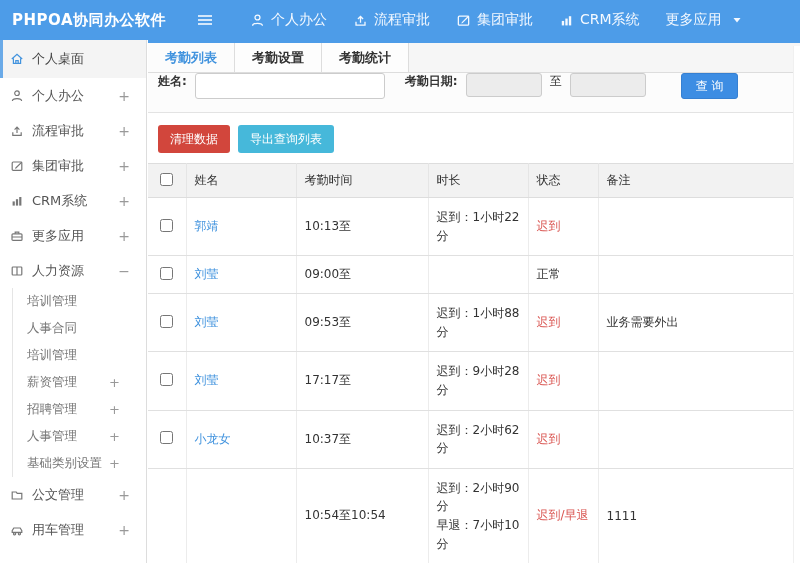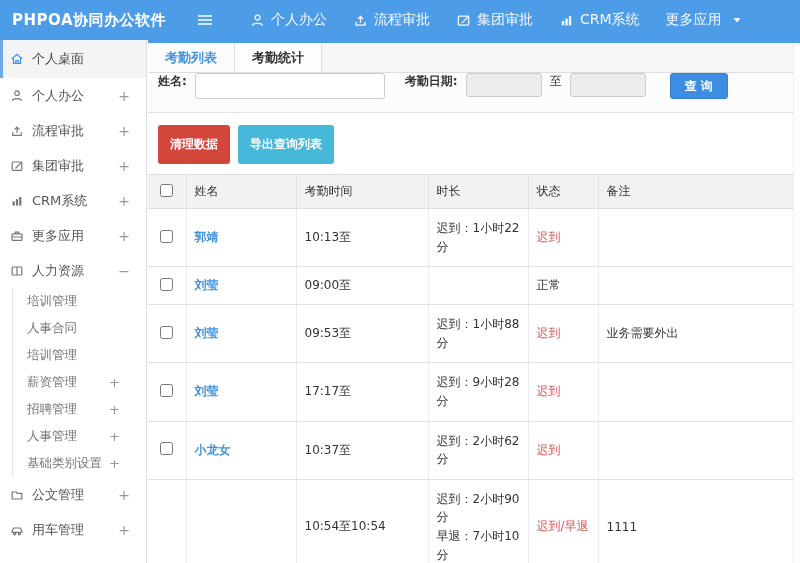--- a/index.html
+++ b/index.html
@@ -44,36 +44,36 @@
   .tabstrip{height:30px;background:#f6f6f6;border-bottom:1px solid #ddd;display:flex;}
   .tab{padding:0 17px;line-height:29px;font-size:13px;font-weight:bold;color:#333;border-right:1px solid #ddd;cursor:pointer;background:#fdfdfd;white-space:nowrap;}
   .tab.active{color:var(--accent);background:#fcfcfc;}
 
   .filterbar{height:40px;display:flex;align-items:flex-start;gap:8px;padding:0 10px;background:#fcfcfc;border-bottom:1px solid #e3e3e3;}
   .filterbar label{font-weight:bold;color:#333;white-space:nowrap;}
   .inp-name{width:190px;height:26px;border:1px solid #ccc;border-radius:3px;background:#fff;padding:0 6px;font-size:12px;}
   .lbl-date{margin-left:12px;}
   .inp-date{width:76px;height:24px;border:1px solid #ccc;border-radius:3px;background:#ececec;padding:0 5px;font-size:12px;}
   .to-label{color:#333;}
-  .btn-search{margin-left:16px;height:26px;padding:0 14px;background:#3d8de3;color:#fff;font-weight:bold;font-size:12px;border:1px solid #3680d2;border-radius:3px;cursor:pointer;white-space:nowrap;}
+  .btn-search{margin-left:27px;height:26px;padding:0 14px;background:#3d8de3;color:#fff;font-weight:normal;font-size:12px;border:1px solid #3680d2;border-radius:3px;cursor:pointer;white-space:nowrap;}
 
   .toolbar{padding:12px 10px 10px 10px;display:flex;gap:8px;}
-  .btn{height:39px;padding:0 12px;color:#fff;font-weight:bold;font-size:12px;border:none;border-radius:3px;cursor:pointer;white-space:nowrap;}
+  .btn{height:28px;padding:0 12px;color:#fff;font-weight:normal;font-size:12px;border:none;border-radius:3px;cursor:pointer;white-space:nowrap;}
   .btn-danger{background:var(--danger);}
   .btn-teal{background:var(--teal);}
 
   table{width:100%;border-collapse:collapse;font-size:12px;table-layout:fixed;}
   col.c-chk{width:38px;} col.c-name{width:110px;} col.c-time{width:132px;}
   col.c-dur{width:100px;} col.c-status{width:70px;}
   th{background:#f2f2f2;font-weight:normal;color:#333;text-align:left;padding:8px;border-top:1px solid #ddd;border-bottom:1px solid #ddd;border-right:1px solid #e5e5e5;}
   th:last-child,td:last-child{border-right:none;}
   td{padding:10px 8px;border-bottom:1px solid #e0e0e0;border-right:1px solid #ececec;vertical-align:middle;background:#fff;}
   th.chk,td.chk{padding-left:12px;}
   input[type=checkbox]{width:13px;height:13px;cursor:pointer;}
-  .name-link{color:var(--accent);cursor:pointer;font-weight:bold;}
+  .name-link{color:var(--accent);cursor:pointer;}
   .dur-cell{white-space:pre-line;line-height:1.55;}
   .status-red{color:var(--status-red);}
 </style>
 </head>
 <body>
 
 <header class="topbar">
   <div class="logo">PHPOA协同办公软件</div>
   <span class="hamburger">
       <svg viewBox="0 0 18 14" fill="none" stroke="currentColor" stroke-width="1.7">
@@ -255,20 +255,21 @@
         </svg>
       </span>
     <span>用车管理</span>
     <span class="toggle">+</span>
   </div>
   </aside>
 
 <main class="content">
   <div class="tabstrip">
       <div class="tab active">考勤列表</div>
+      <div class="tab">考勤设置</div>
       <div class="tab">考勤统计</div>
     </div>
 
   <div class="filterbar">
     <label>姓名:</label>
     <input class="inp-name" value="" style="">
     <label class="lbl-date">考勤日期:</label>
     <input class="inp-date" value="" style="">
     <span class="to-label">至</span>
     <input class="inp-date" value="" style="">

